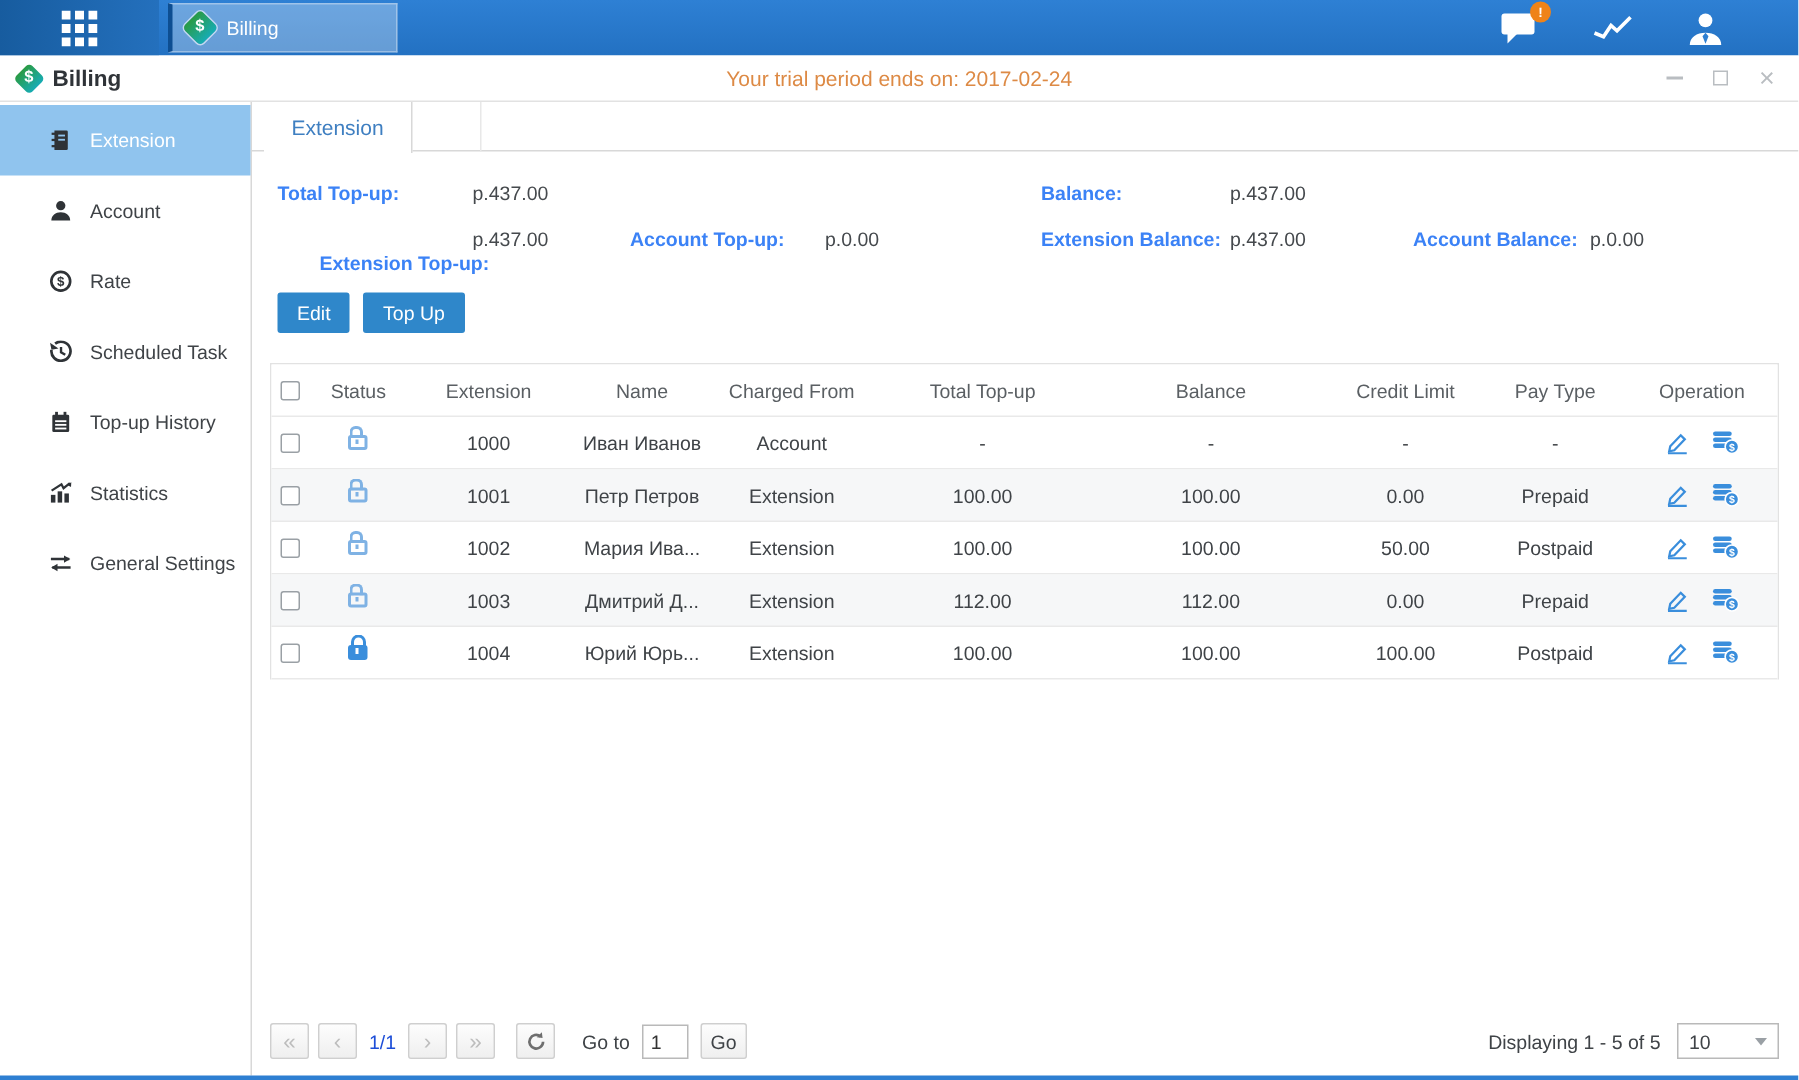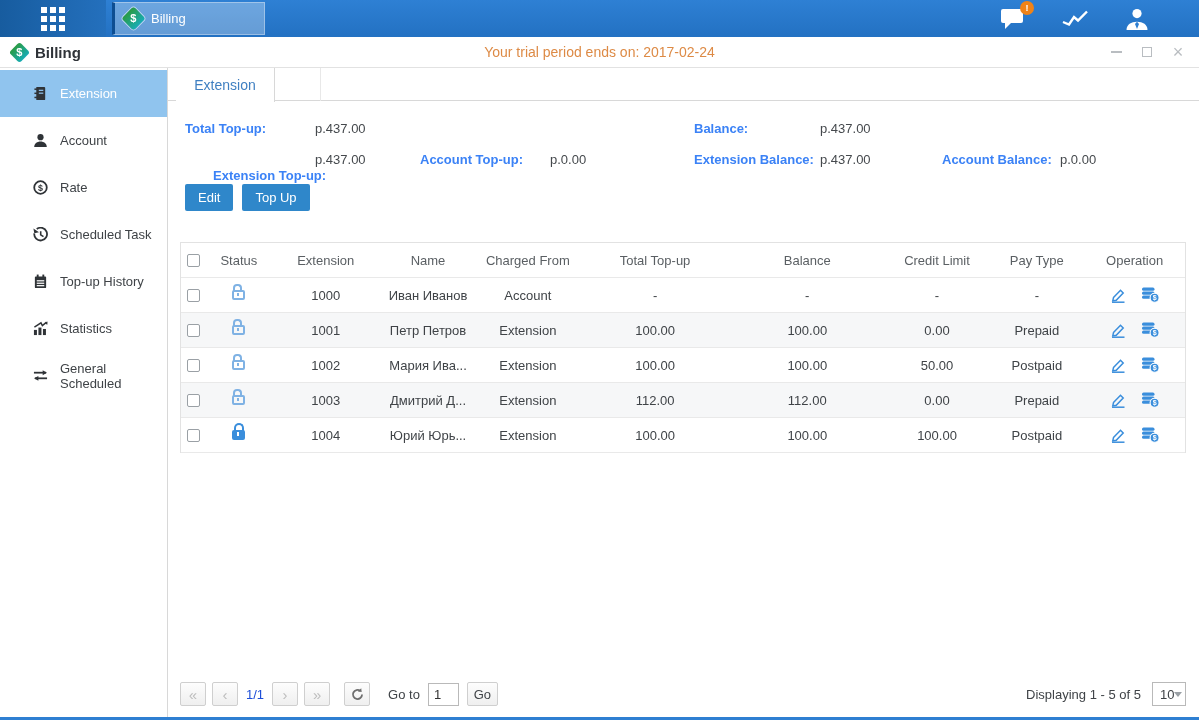--- a/index.html
+++ b/index.html
@@ -50,21 +50,21 @@
   .content { position:absolute; top:68px; left:168px; width:1031px; height:649px; background:#fff; }
   .tabstrip { position:absolute; top:0; left:0; width:100%; height:33px; border-bottom:1px solid #d8d8d8; }
   .tab { position:absolute; left:8px; top:0; width:99px; height:34px; background:#fff; z-index:1;
          border-right:1px solid #d8d8d8; display:flex; align-items:center; justify-content:center;
          color:#3f7fc1; font-size:14px; cursor:pointer; }
   .tab-divider { position:absolute; left:152px; top:0; height:33px; border-right:1px solid #e8e8e8; }
 
   .summary-label { position:absolute; font-weight:bold; color:#3b82f6; white-space:nowrap; }
   .summary-value { position:absolute; color:#45494d; white-space:nowrap; }
 
-  .actions { position:absolute; top:116px; left:17px; display:flex; gap:9px; }
+  .actions { position:absolute; top:127px; left:17px; display:flex; gap:9px; }
   .btn { background:#2f87ca; color:#fff; border:none; height:27px; padding:0 13px;
          font-size:13px; border-radius:2px; font-family:inherit; cursor:pointer; }
 
   
   .grid { position:absolute; top:174px; left:12px; width:1006px; border:1px solid #e2e2e2; border-bottom:none; }
   .grow { display:flex; height:35px; align-items:center; border-bottom:1px solid #e9e9e9; background:#fff; }
   .grow.header { color:#5a5f63; }
   .grow.alt { background:#f6f7f8; }
   .gcell { text-align:center; white-space:nowrap; overflow:hidden; display:flex;
            align-items:center; justify-content:center; height:100%; }
@@ -89,21 +89,21 @@
   .paging { position:absolute; left:12px; right:13px; bottom:8px; height:30px; display:flex; align-items:center; }
   .pbtn { width:26px; height:24px; border:1px solid #cfcfcf; background:linear-gradient(#fdfdfd,#efefef);
           border-radius:2px; display:flex; align-items:center; justify-content:center;
           color:#bdbdbd; font-size:15px; margin-right:6px; cursor:pointer; }
   .pind { margin:0 8px 0 2px; color:#1d4ed8; }
   .goto-label { margin-left:12px; }
   .goto-input { width:31px; height:23px; border:1px solid #b9b9b9; text-align:left; padding-left:5px;
                 margin:0 8px; font-family:inherit; font-size:13px; color:#333; }
   .go-btn { width:31px; color:#3f4347; font-size:13px; }
   .paging-right { margin-left:auto; display:flex; align-items:center; gap:11px; color:#3f4347; }
-  .psize { width:34px; height:24px; border:1px solid #b9b9b9; display:flex; align-items:center;
+  .psize { width:68px; height:24px; border:1px solid #b9b9b9; display:flex; align-items:center;
            justify-content:space-between; padding:0 7px; cursor:pointer; background:#fff; }
   .tri-down { width:0; height:0; border-left:4.5px solid transparent; border-right:4.5px solid transparent;
               border-top:5.5px solid #9aa0a5; }
 
   .bottom-edge { position:absolute; bottom:0; left:0; width:100%; height:3px; background:#2e7fd2; }
 </style>
 </head>
 <body>
 
 <div class="screen">
@@ -241,21 +241,21 @@
     </div>
     <div class="side-item">
       <span class="sicon">
         <svg width="15" height="15" viewBox="0 0 16 16">
             <line x1="1" y1="5" x2="14" y2="5" stroke="#2f3337" stroke-width="1.9"></line>
             <path d="M15.8 5 l-4.5 -2.6 v5.2 z" fill="#2f3337" transform="translate(-1 0)"></path>
             <line x1="2" y1="11" x2="15" y2="11" stroke="#2f3337" stroke-width="1.9"></line>
             <path d="M0.2 11 l4.5 -2.6 v5.2 z" fill="#2f3337" transform="translate(1 0)"></path>
           </svg>
       </span>
-      <span>General Scheduled</span>
+      <span>General Settings</span>
     </div>
   </div>
 
   <div class="content">
 
     <div class="tabstrip">
       <div class="tab">
         <span>Extension</span>
       </div>
       <div class="tab-divider"></div>

